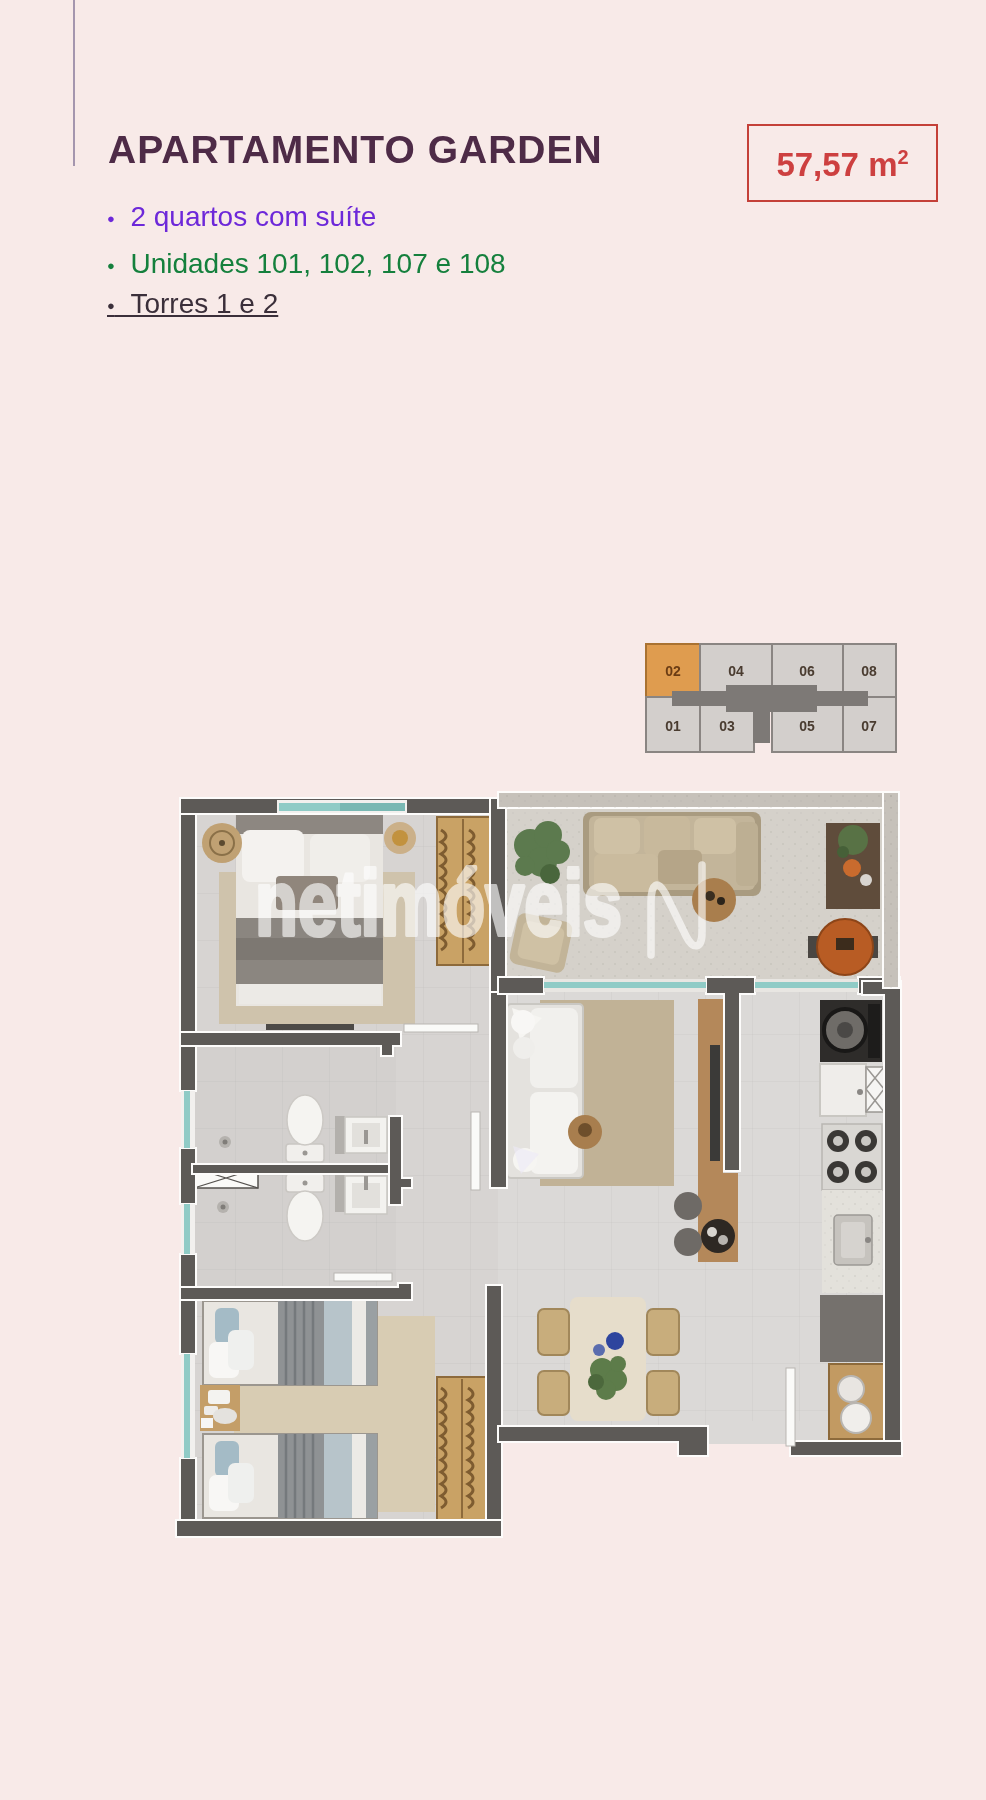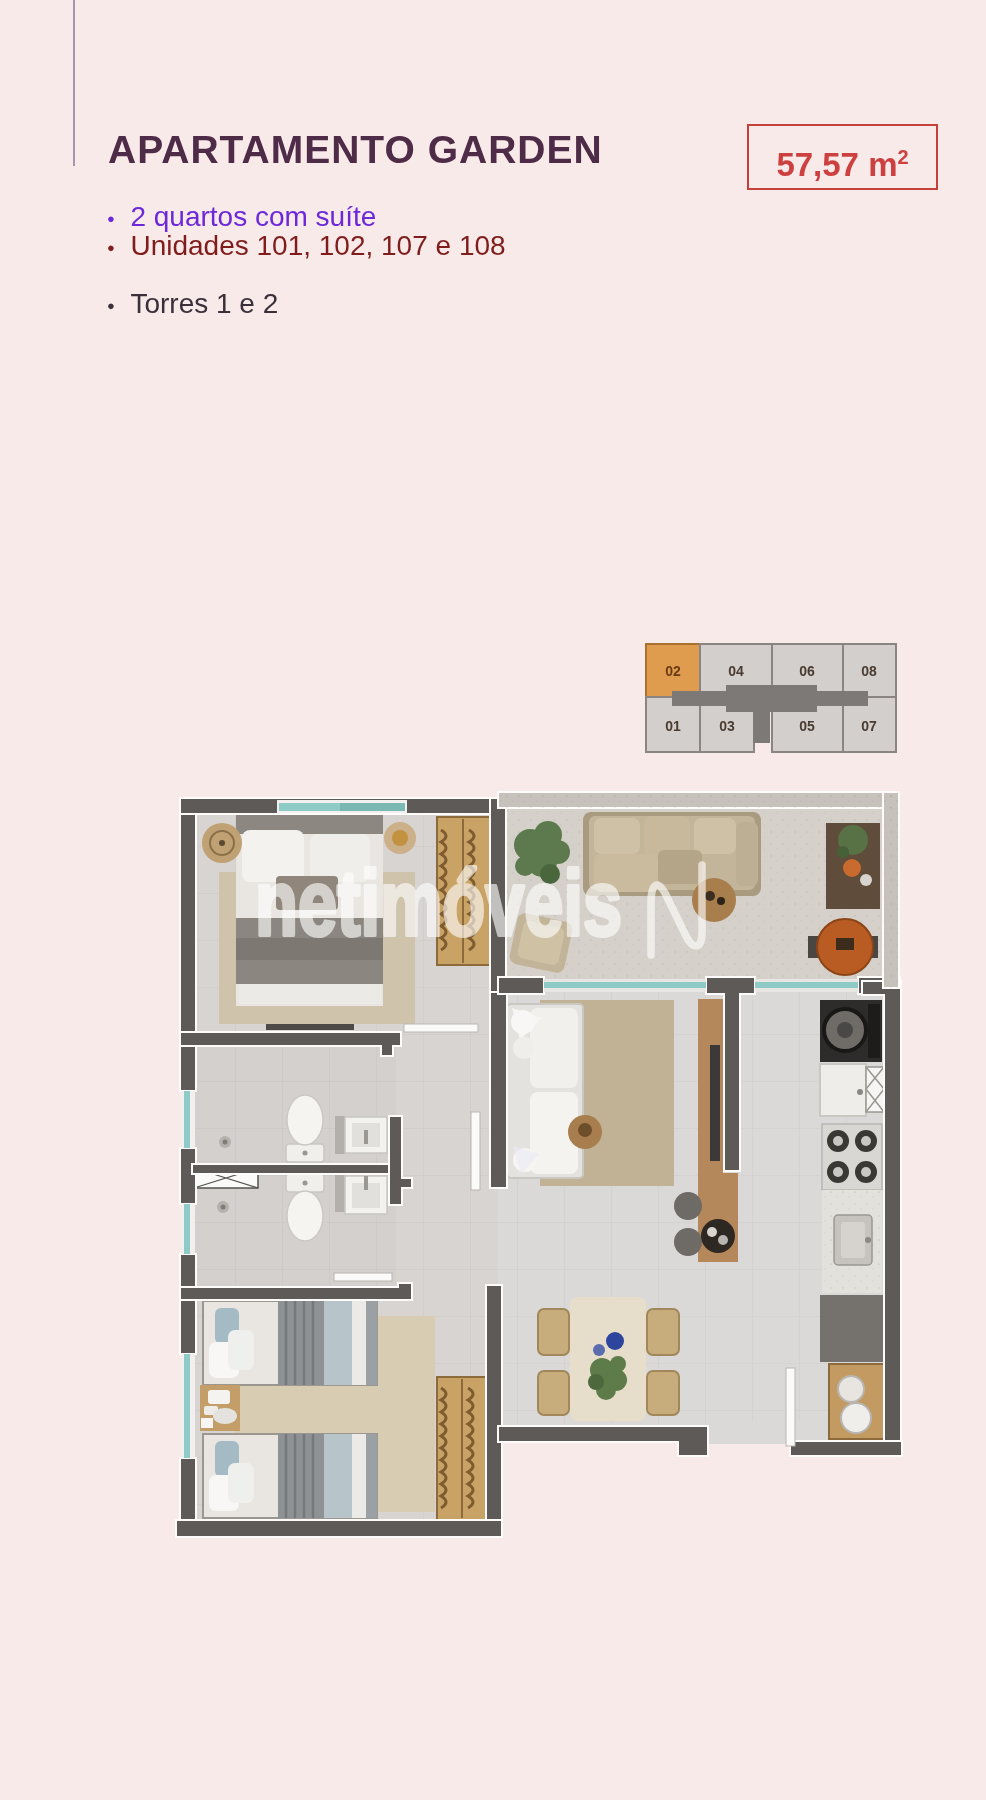--- a/index.html
+++ b/index.html
@@ -6,27 +6,27 @@
   body{width:986px;height:1800px;background:#f8eae8;font-family:"Liberation Sans",sans-serif;position:relative;overflow:hidden;}
   .abs{position:absolute;}
 </style>
 </head>
 <body>
 
 <div class="abs" style="left:73px;top:0;width:2px;height:166px;background:#a596ae;"></div>
 
 <div class="abs" style="left:108px;top:128px;font-size:39px;font-weight:bold;letter-spacing:1px;color:#4e2b47;">APARTAMENTO GARDEN</div>
 
-<div class="abs" style="left:747px;top:124px;width:191px;height:66px;border:2px solid #c44038;box-sizing:border-box;text-align:center;line-height:62px;font-size:33px;font-weight:bold;color:#cd4040;">57,57 m<sup style="font-size:20px;">2</sup></div>
+<div class="abs" style="left:747px;top:124px;width:191px;height:78px;border:2px solid #c44038;box-sizing:border-box;text-align:center;line-height:62px;font-size:33px;font-weight:bold;color:#cd4040;">57,57 m<sup style="font-size:20px;">2</sup></div>
 
 <div class="abs" style="left:107px;top:201px;font-size:28px;color:#6d28d9;"><span style="font-size:13px;vertical-align:3px;">●</span>&nbsp;&nbsp;2 quartos com suíte</div>
 
-<div class="abs" style="left:107px;top:230px;font-size:28px;color:#7f1d1d;"><span style="font-size:13px;vertical-align:3px;">●</span>&nbsp;&nbsp;Unidades 101, 102, 107 e 108</div>
-
-<div class="abs" style="left:107px;top:288px;font-size:28px;color:#3b2f3a;"><span style="font-size:13px;vertical-align:3px;">●</span>&nbsp;&nbsp;Torres 1 e 2</div>
+<div class="abs" style="left:107px;top:248px;font-size:28px;color:#15803d;"><span style="font-size:13px;vertical-align:3px;">●</span>&nbsp;&nbsp;Unidades 101, 102, 107 e 108</div>
+
+<div class="abs" style="left:107px;top:288px;font-size:28px;color:#3b2f3a;text-decoration:underline;"><span style="font-size:13px;vertical-align:3px;">●</span>&nbsp;&nbsp;Torres 1 e 2</div>
 
 <svg class="abs" style="left:0;top:0;" width="986" height="1800" viewBox="0 0 986 1800">
 <defs>
   <pattern id="tiles" width="47" height="47" patternUnits="userSpaceOnUse">
     <rect width="47" height="47" fill="none"></rect>
     <path d="M0 0H47M0 0V47" stroke="rgba(110,105,100,0.11)" stroke-width="1"></path>
   </pattern>
   <pattern id="speck" width="12" height="12" patternUnits="userSpaceOnUse">
     <rect width="12" height="12" fill="none"></rect>
     <circle cx="3" cy="4" r="0.8" fill="rgba(100,95,88,0.18)"></circle>

